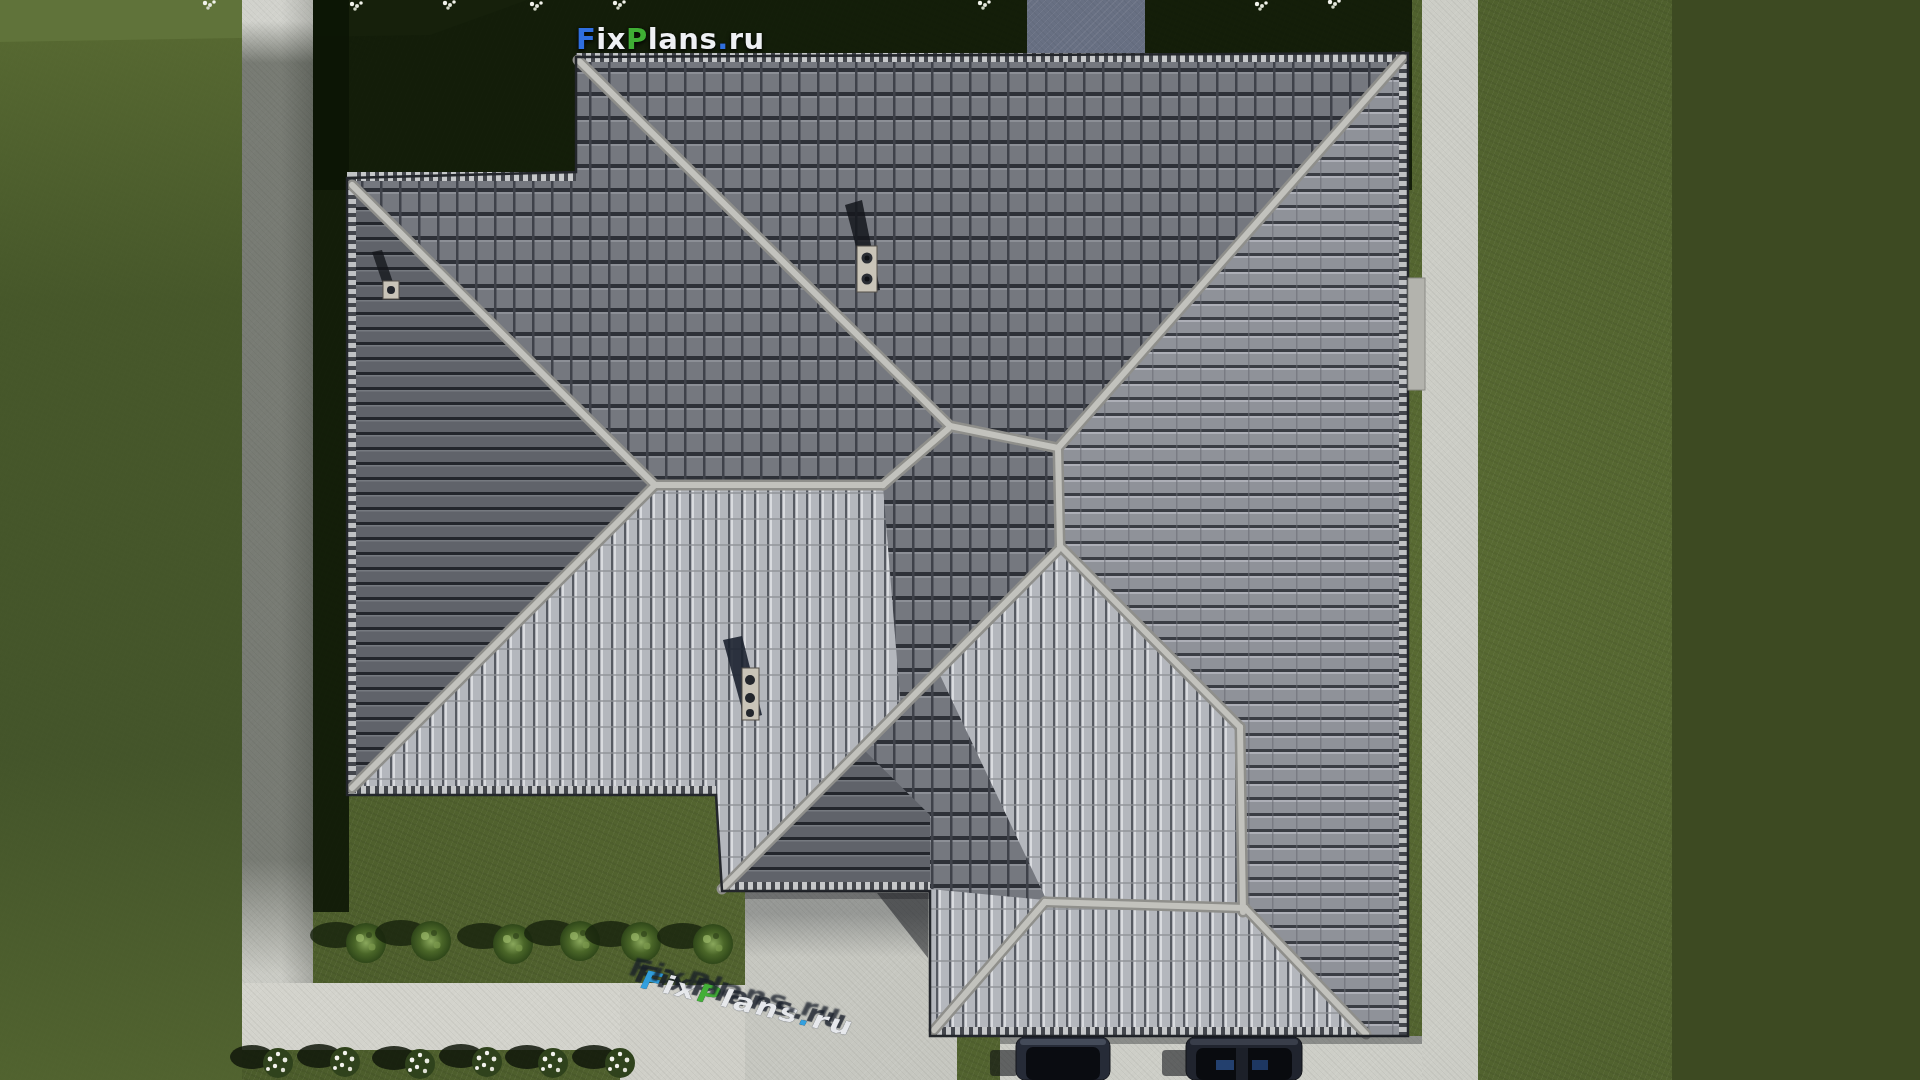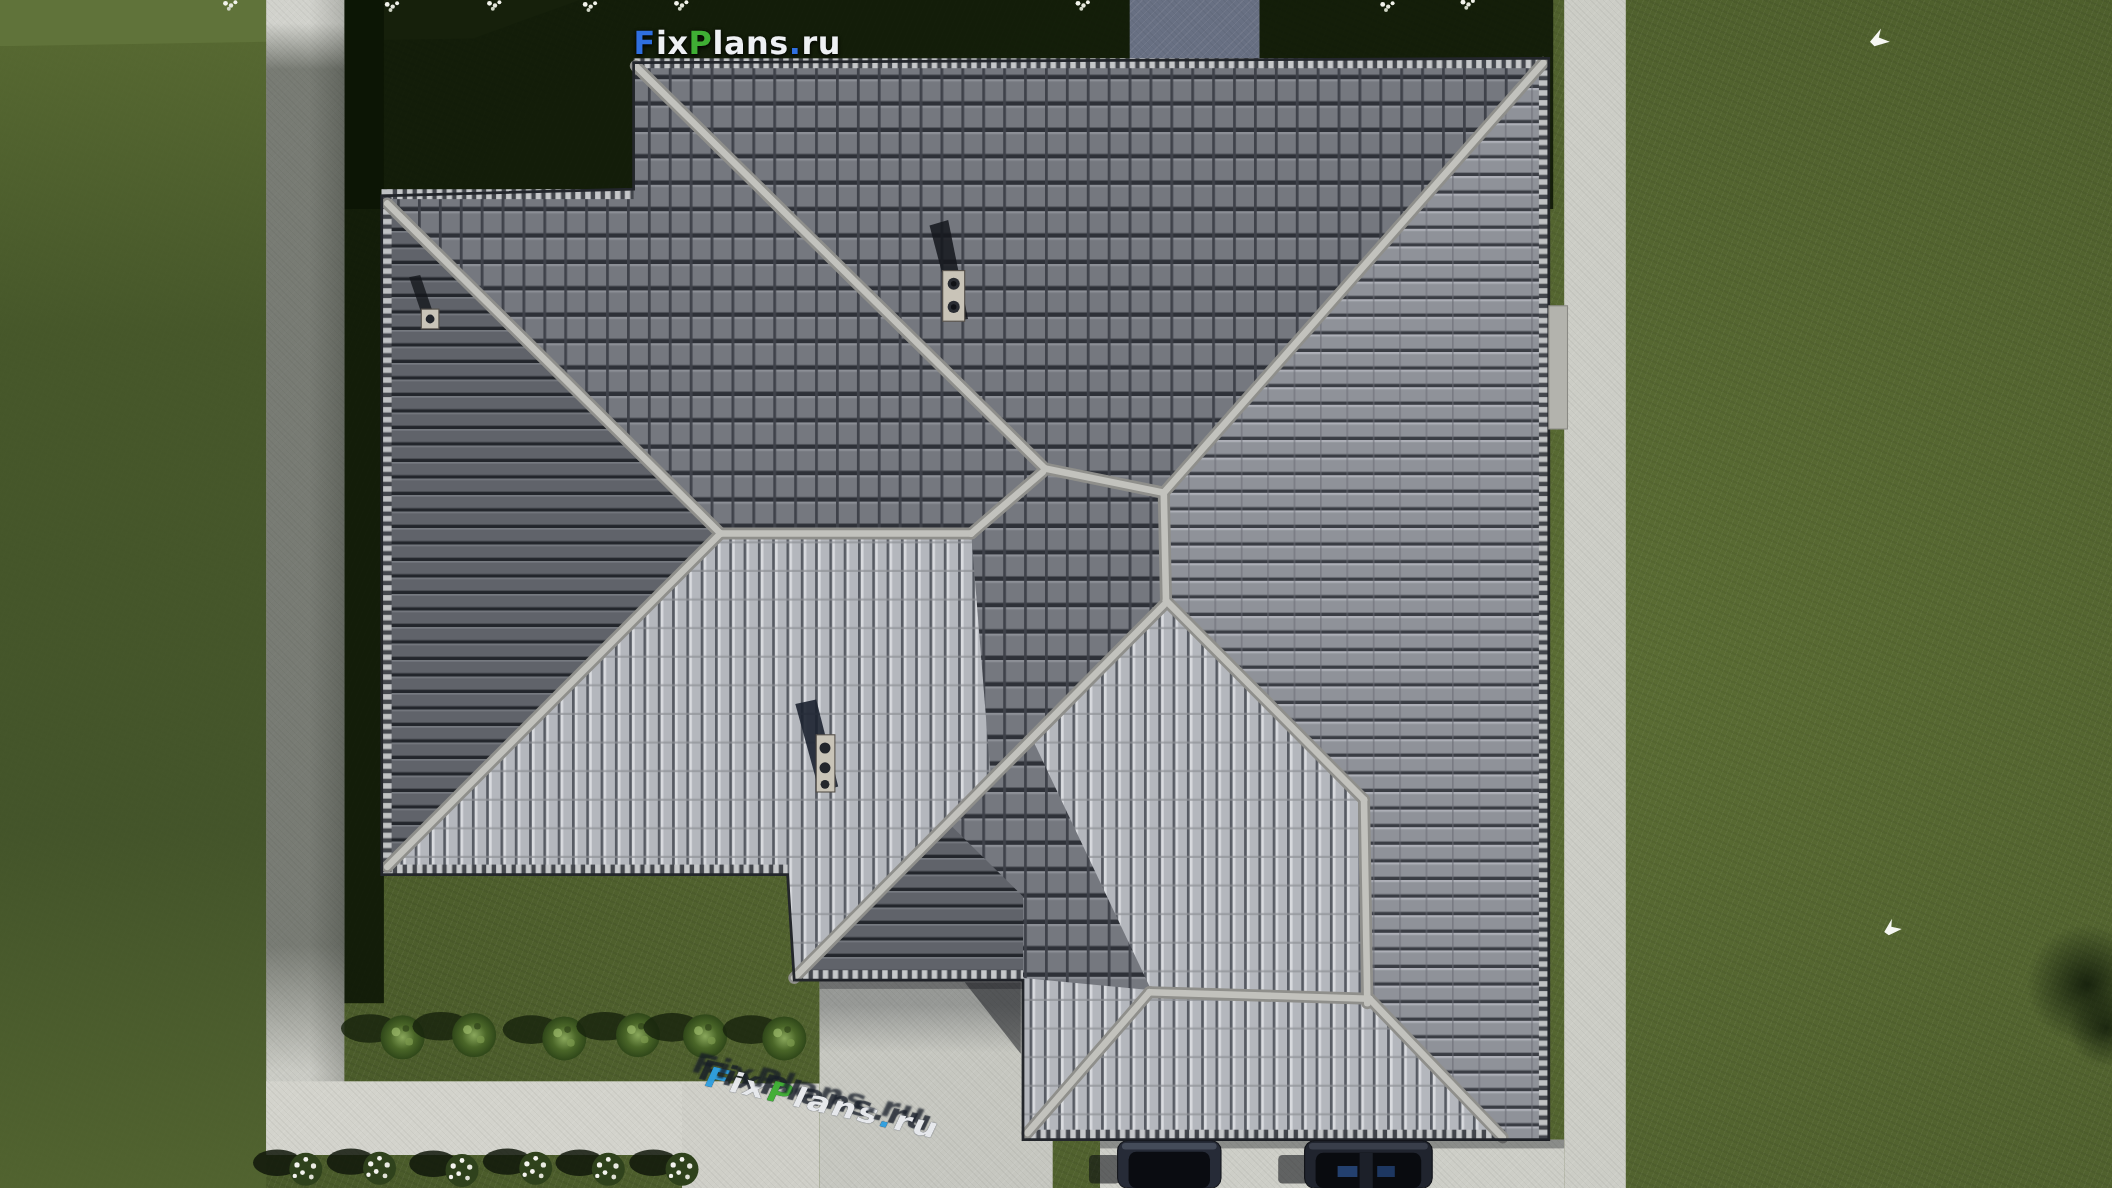--- a/index.html
+++ b/index.html
@@ -1,16 +1,16 @@
 <!DOCTYPE html>
 <html><head>
 <meta charset="utf-8">
 <style>
   html,body{margin:0;padding:0;background:#3d4a22;}
-  .scene{position:relative;width:1920px;height:1080px;overflow:hidden;
+  .scene{position:relative;width:1672px;height:1080px;overflow:hidden;
          font-family:"DejaVu Sans","Liberation Sans",sans-serif;}
   
   .grass-base{position:absolute;inset:0;
     background:
       repeating-linear-gradient(23deg, rgba(0,0,0,.05) 0 2px, transparent 2px 6px),
       repeating-linear-gradient(113deg, rgba(255,255,255,.04) 0 1px, transparent 1px 5px),
       radial-gradient(1300px 900px at 74% 55%, #5b6d34 0%, #52632f 55%, #4a5b2a 100%);}
   .grass-left{position:absolute;left:0;top:0;width:242px;height:1080px;
     background:linear-gradient(180deg,#5a6c33 0%,#46572a 28%,#43542a 70%,#526430 100%);opacity:.9;}
   .grass-lit-topleft{position:absolute;left:0;top:0;width:540px;height:45px;

